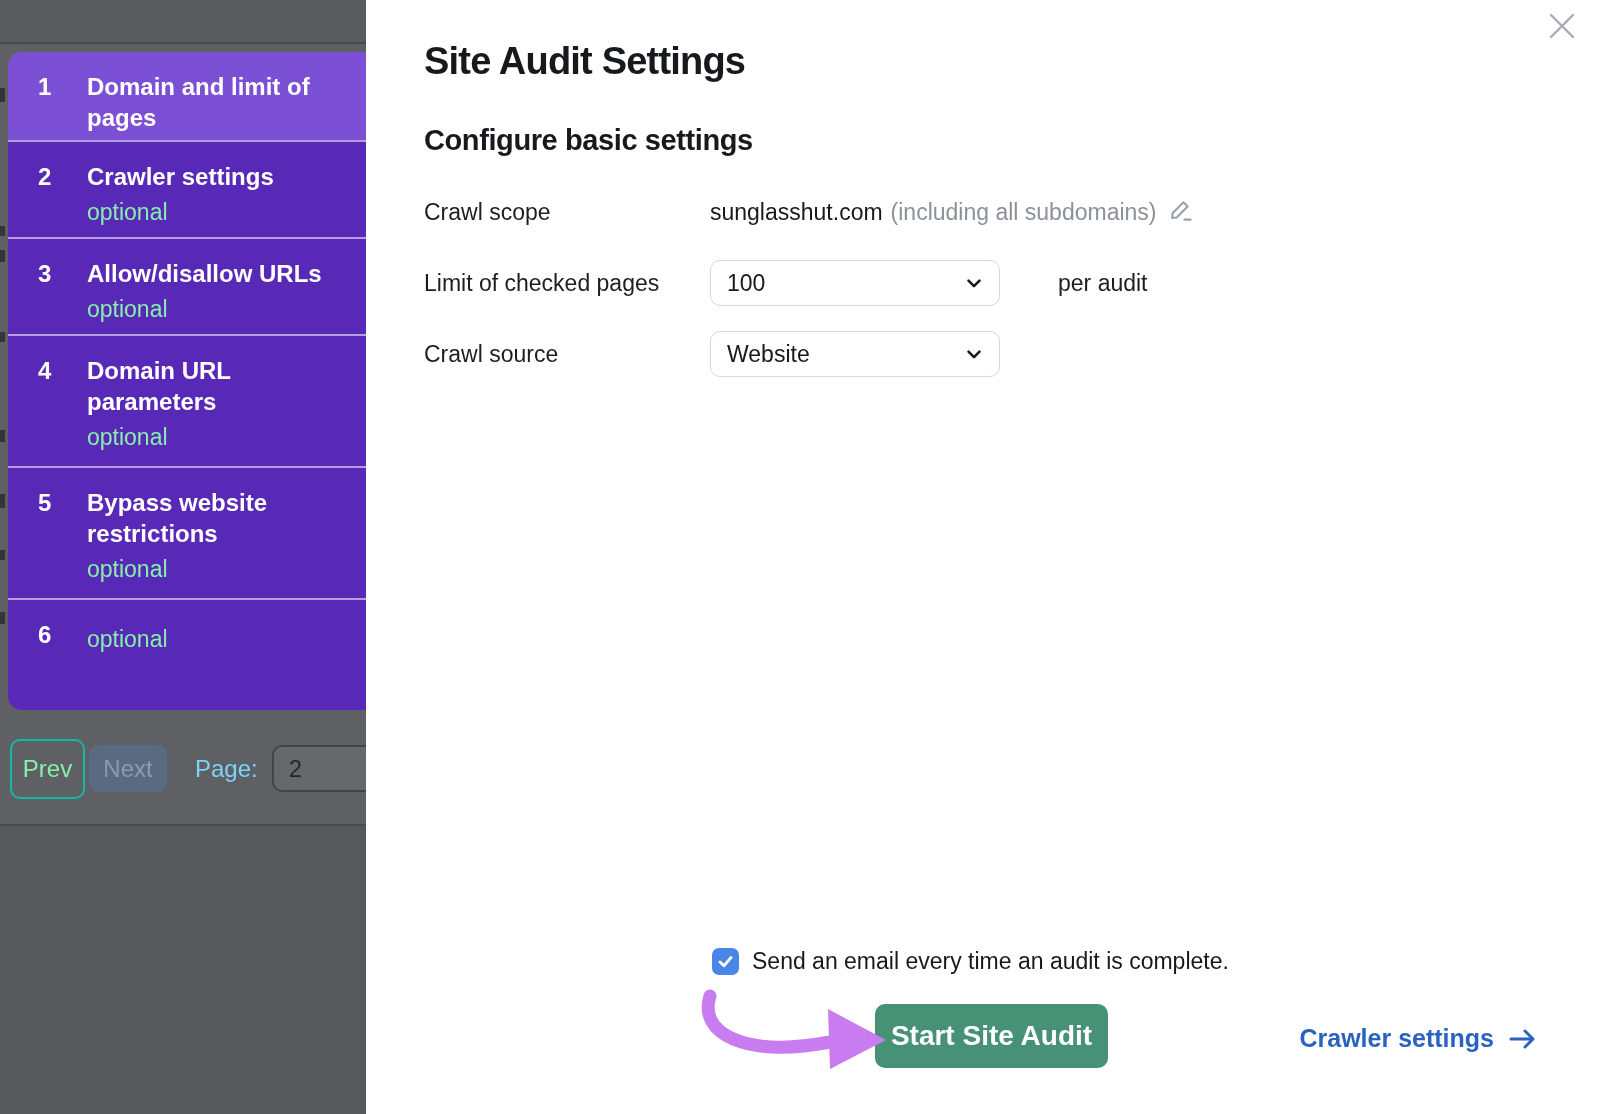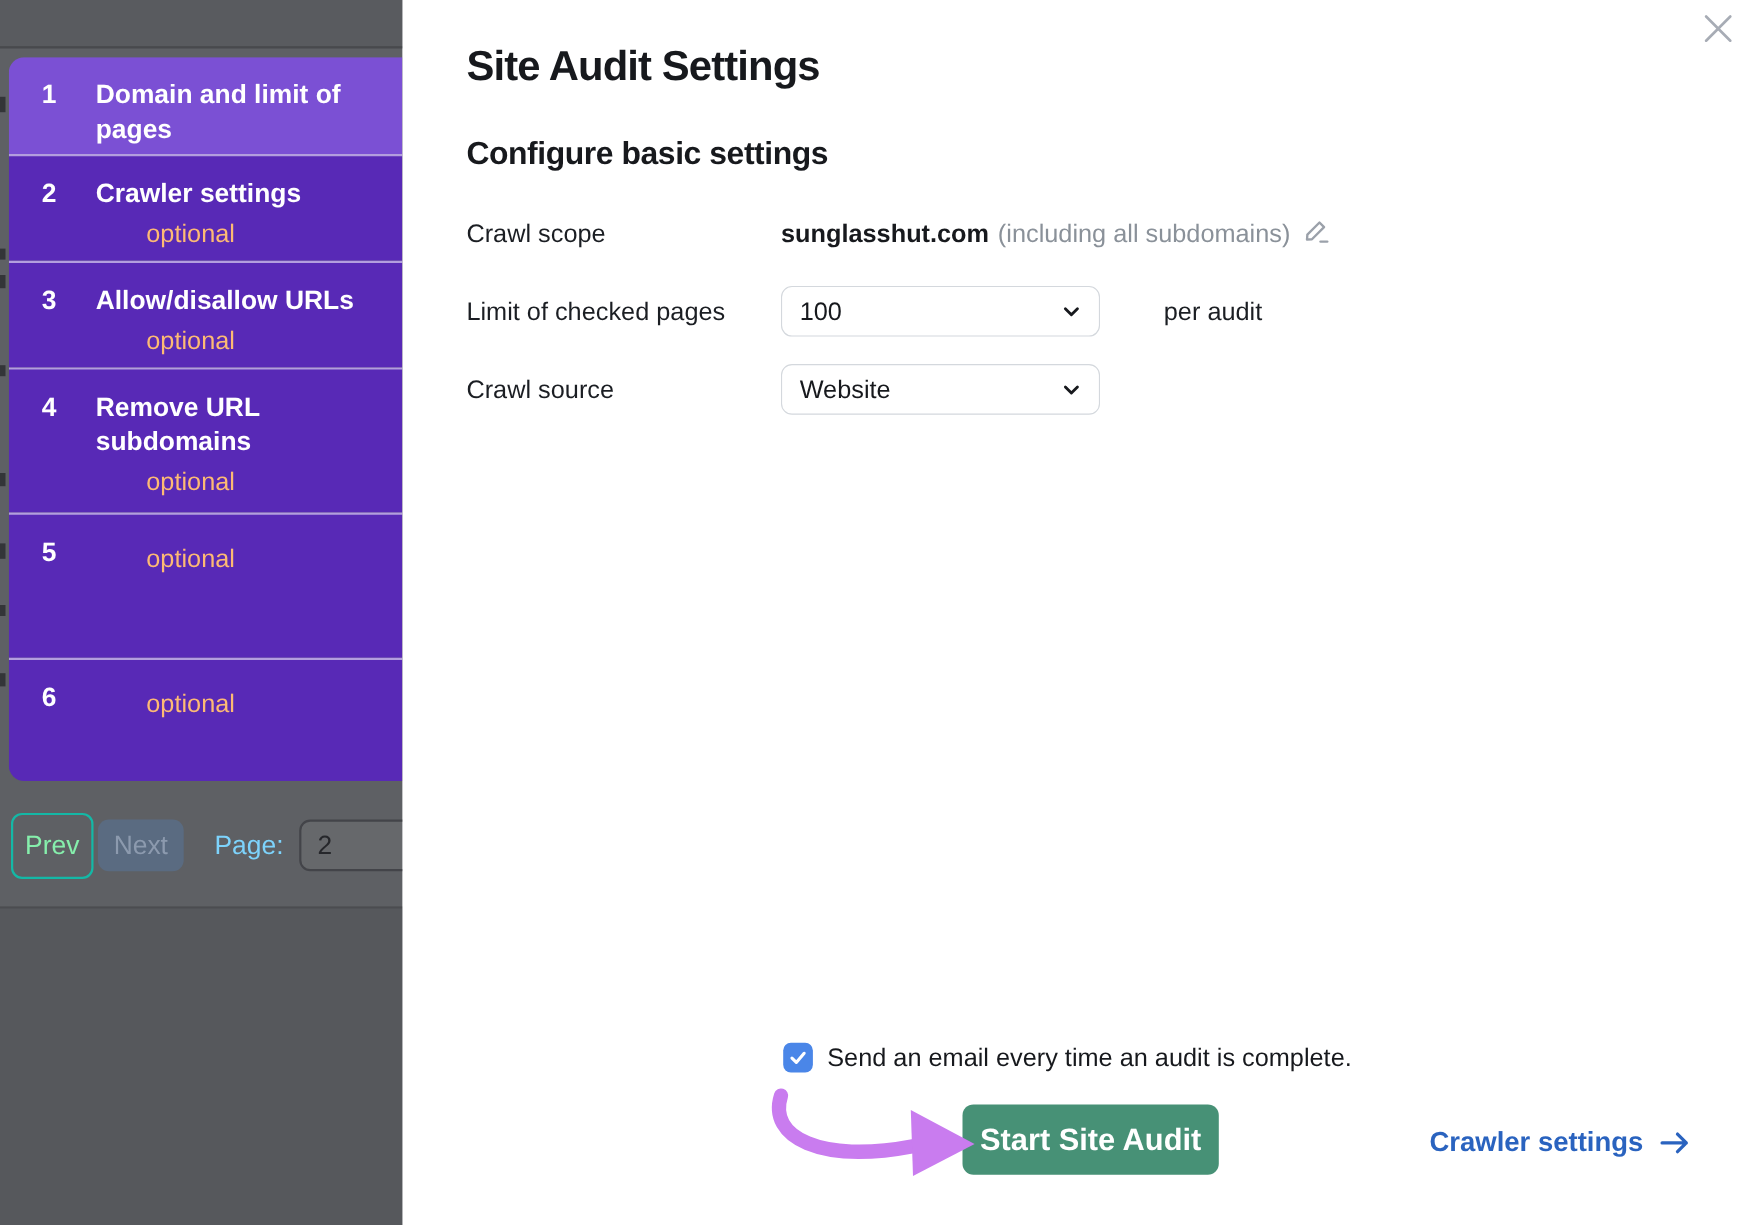--- a/index.html
+++ b/index.html
@@ -23,21 +23,21 @@
   
   .sidebar { position:absolute; left:8px; top:52px; width:358px; height:658px;
     border-radius:14px 0 0 14px; overflow:hidden; display:flex; flex-direction:column; }
   .step { background:#5829B6; color:#fff; display:flex; align-items:flex-start;
     padding:19px 12px 0 30px; }
   .step + .step { border-top:2px solid rgba(255,255,255,.55); }
   .step.active { background:#7B50D4; }
   .step-num { width:49px; flex:0 0 49px; font-size:24px; font-weight:bold; line-height:31px; }
   .step-body { width:252px; }
   .step-title { font-size:24px; font-weight:bold; line-height:31px; }
-  .step-optional { font-size:23px; color:#fdba74; margin-top:7px; line-height:27px;margin-left:46px; }
+  .step-optional { font-size:23px; color:#86efac; margin-top:7px; line-height:27px; }
   .h88{height:88px;} .h97{height:97px;} .h132{height:132px;} .h112{height:112px;}
 
   
   .pager { position:absolute; left:10px; top:745px; height:47px; display:flex;
     align-items:center; }
   .btn-prev { width:75px; height:60px; border:2px solid #14b8a6; border-radius:10px;
     color:#86efac; font-size:24px; display:flex; align-items:center; justify-content:center;
     background:transparent; }
   .btn-next { width:78px; height:47px; margin-left:4px; border-radius:10px;
     background:#5A6B81; color:#8C9AAE; font-size:24px; display:flex; align-items:center;
@@ -51,21 +51,21 @@
   .modal { position:absolute; left:366px; top:0; right:0; bottom:0; background:#fff; }
   .close-btn { position:absolute; top:8px; right:20px; width:36px; height:36px;
     cursor:pointer; }
   .modal-title { position:absolute; left:58px; top:40px; font-size:38px; font-weight:800;
     letter-spacing:-0.8px; color:#17191D; }
   .section-heading { position:absolute; left:58px; top:124px; font-size:29px;
     font-weight:800; letter-spacing:-0.4px; color:#17191D; }
   .row-label { position:absolute; left:58px; font-size:23px; color:#1B1E23; }
   .scope-value { position:absolute; left:344px; top:196px; display:flex;
     align-items:center; font-size:23px; }
-  .scope-domain { font-weight:bold; color:#17191D; }
+  .scope-domain { font-weight:normal; color:#17191D; }
   .scope-note { color:#8A9199; margin-left:8px; }
   .pencil { margin-left:10px; }
   .select { position:absolute; left:344px; width:290px; height:46px;
     border:1.5px solid #D4D8DD; border-radius:10px; display:flex; align-items:center;
     padding:0 14px 0 16px; font-size:23px; color:#17191D; cursor:pointer; background:#fff; }
   .select .sel-value { flex:1; }
   .suffix { position:absolute; left:648px; font-size:23px; color:#1B1E23;margin-left:44px; }
 
   .email-row { position:absolute; left:346px; top:948px; display:flex;
     align-items:center; }
@@ -120,27 +120,28 @@
       <div class="step h97">
         <div class="step-num">3</div>
         <div class="step-body">
           <div class="step-title">Allow/disallow URLs</div>
           <div class="step-optional">optional</div>
         </div>
       </div>
       <div class="step h132">
         <div class="step-num">4</div>
         <div class="step-body">
-          <div class="step-title">Remove URL subdomains</div>
+          <div class="step-title">Domain URL parameters</div>
           <div class="step-optional">optional</div>
         </div>
       </div>
       <div class="step h132">
         <div class="step-num">5</div>
         <div class="step-body">
+          <div class="step-title">Bypass website restrictions</div>
           <div class="step-optional">optional</div>
         </div>
       </div>
       <div class="step h112">
         <div class="step-num">6</div>
         <div class="step-body">
           <div class="step-optional">optional</div>
         </div>
       </div>
     </div>

